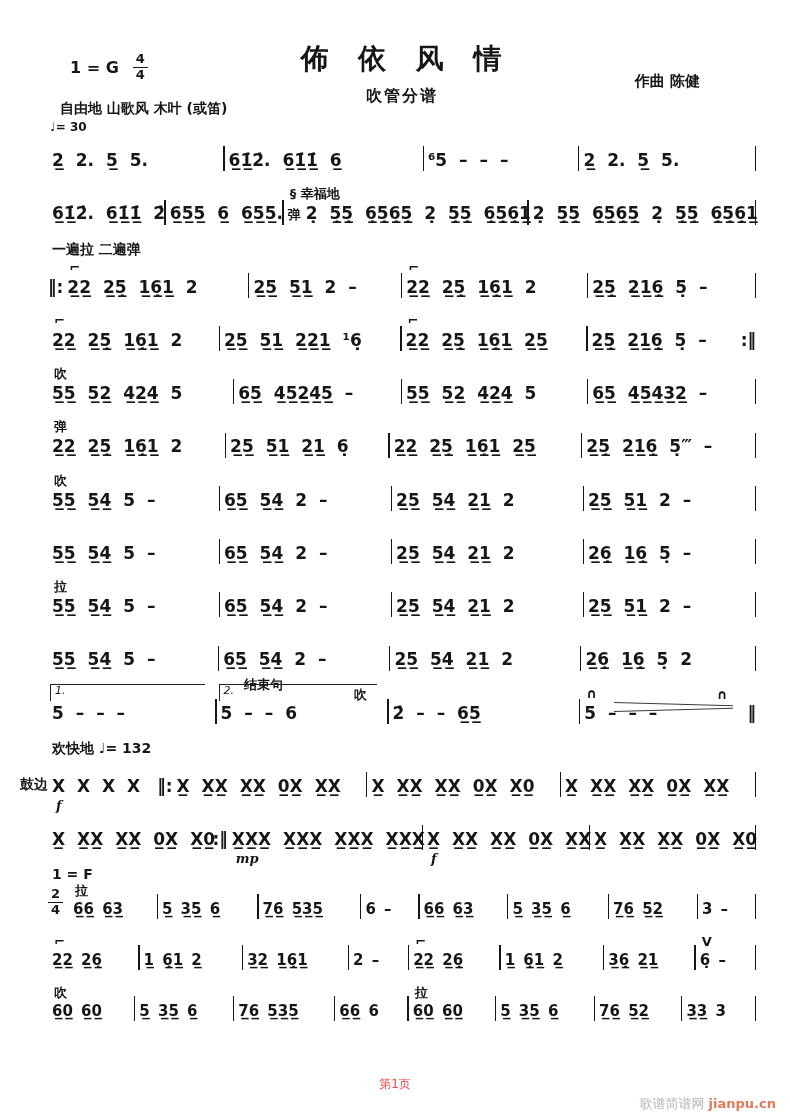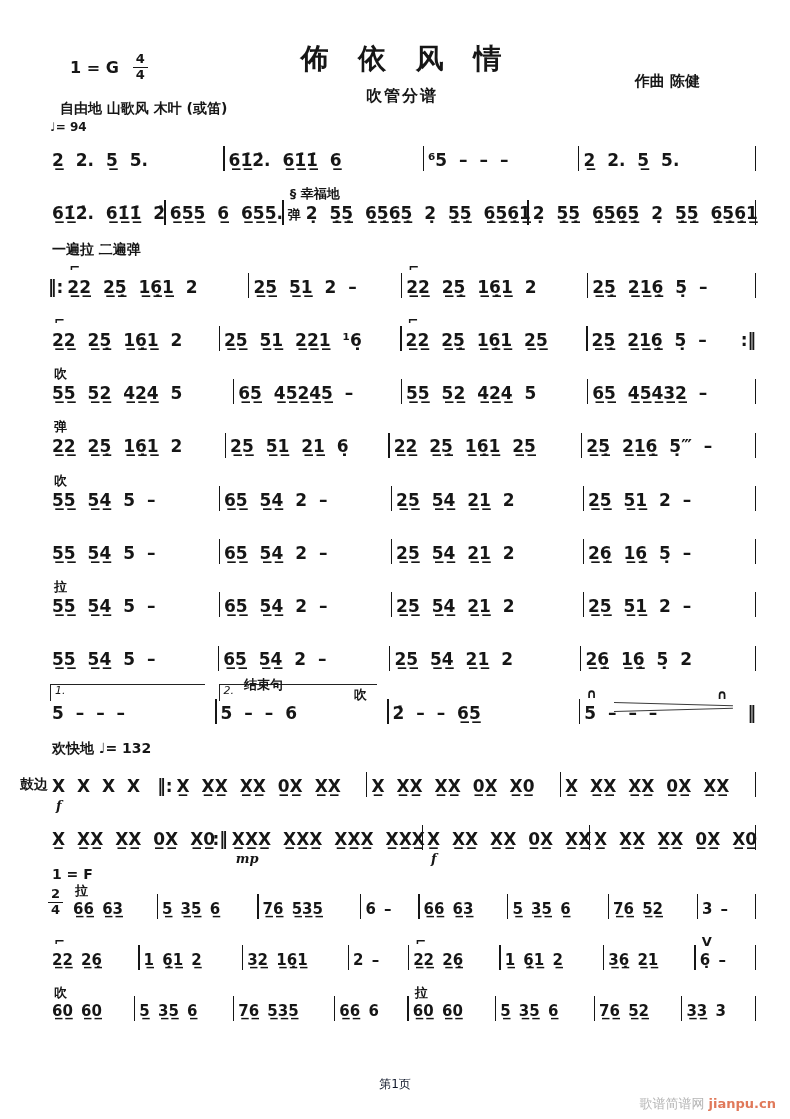--- a/index.html
+++ b/index.html
@@ -35,42 +35,42 @@
   .bl{width:1.4px;height:25px;background:#161616;align-self:flex-end;margin-bottom:1px;flex:none;}
   .bl-text{font-size:17px;font-weight:bold;align-self:flex-end;padding-bottom:1px;flex:none;line-height:1.25;}
   .volta{position:absolute;top:-3px;left:2px;right:10px;height:16px;border-top:1.2px solid #222;border-left:1.2px solid #222;padding:0 4px;display:flex;gap:10px;align-items:flex-start;line-height:1;}
   .vnum{font-size:11px;font-style:italic;}
   .vcap{font-size:13px;font-weight:bold;margin-top:-7px;}
   .hairpin{position:absolute;left:34px;right:14px;bottom:12px;height:11px;}
   .hairpin::before,.hairpin::after{content:"";position:absolute;left:0;right:0;height:1.4px;background:#3a3a3a;transform-origin:left center;}
   .hairpin::before{top:0;transform:rotate(1.6deg);}
   .hairpin::after{bottom:0;transform:rotate(-1.6deg);}
   
-  .pagefoot{position:absolute;left:0;right:0;bottom:26px;text-align:center;font-size:12px;color:#0f172a;}
+  .pagefoot{position:absolute;left:0;right:0;bottom:26px;text-align:center;font-size:12px;color:#ef4444;}
   .wm{position:absolute;right:14px;bottom:6px;font-size:13px;}
   .wm-gray{color:var(--wm-gray,#b5b5b5);}
   .wm-red{color:var(--wm-red,#e0795a);font-weight:bold;}
 </style>
 </head>
 <body>
 
 <div class="sheet">
   <div class="hdr">
     <div class="keysig">
       <span>1 = G</span>
       <span class="meterfrac">
         <span class="num">4</span>
         <span class="den">4</span>
       </span>
     </div>
     <div class="title">佈 依 风 情</div>
     <div class="subtitle">吹管分谱</div>
     <div class="composer">作曲 陈健</div>
     <div class="tempo">自由地 山歌风 木叶 (或笛)</div>
-    <div class="bpm">♩= 94</div>
+    <div class="bpm">♩= 30</div>
   </div>
 
   <div>
       <div class="system">
         <div class="line">
           <div class="measure" style="flex-grow: 13;">
             <div class="nrow">
               <span class="notes">2̲ 2. 5̲ 5.</span>
             </div>
           </div>

